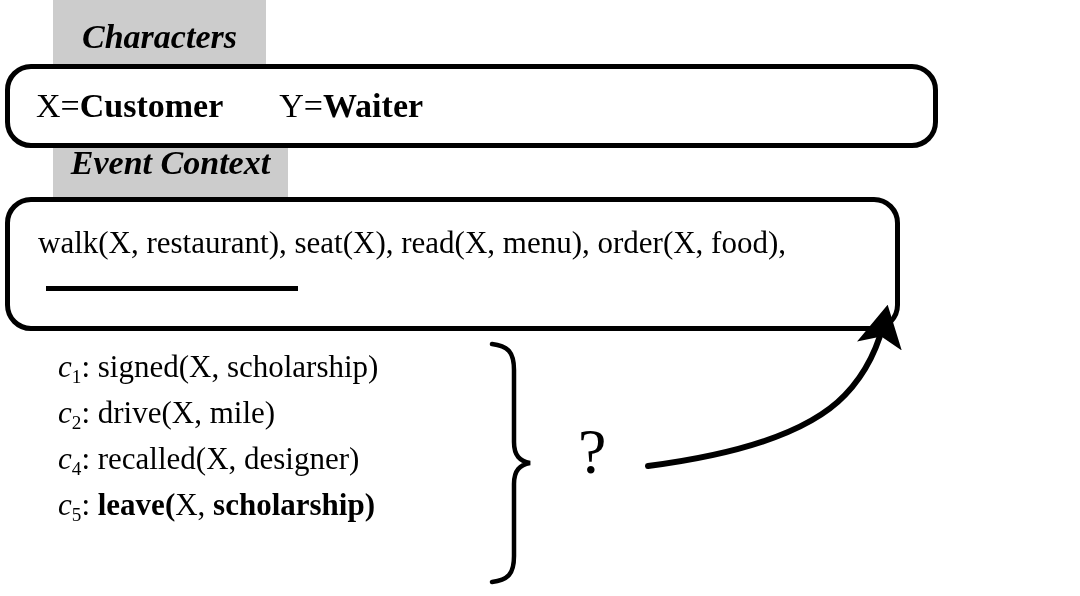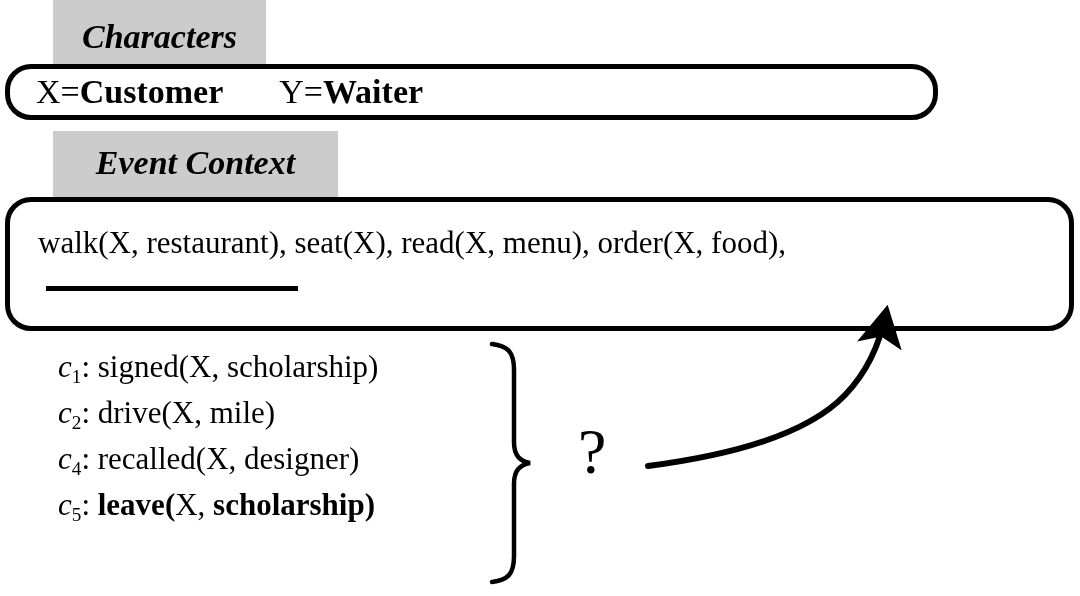--- a/index.html
+++ b/index.html
@@ -34,46 +34,46 @@
     top: 0px;
     width: 213px;
     height: 78px;
     font-size: 34px;
     padding-bottom: 4px;
     box-sizing: border-box;
   }
   #tab-event-context {
     left: 53px;
     top: 131px;
-    width: 285px;
+    width: 235px;
     height: 67px;
     font-size: 34px;
     padding-bottom: 4px;
     box-sizing: border-box;
   }
 
   
   .round-box {
     position: absolute;
     background: #ffffff;
     border: 5px solid #000000;
     border-radius: 26px;
     box-sizing: border-box;
     z-index: 2;
   }
   #characters-box {
     left: 5px;
     top: 64px;
     width: 933px;
-    height: 56px;
+    height: 84px;
   }
   #event-context-box {
     left: 5px;
     top: 197px;
-    width: 1069px;
+    width: 895px;
     height: 134px;
   }
 
   .box-inner {
     position: absolute;
     left: 0; right: 0; top: 0; bottom: 0;
     display: flex;
     flex-direction: column;
     justify-content: center;
   }

